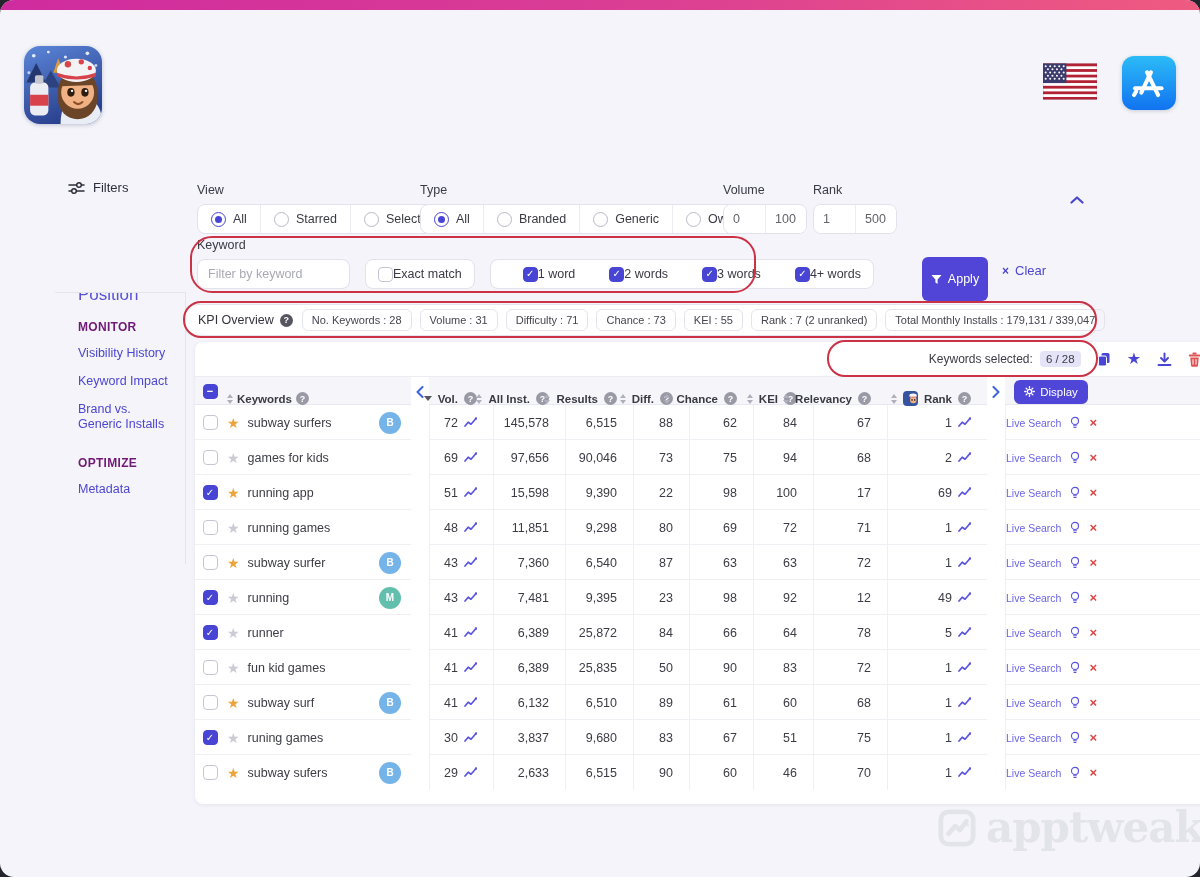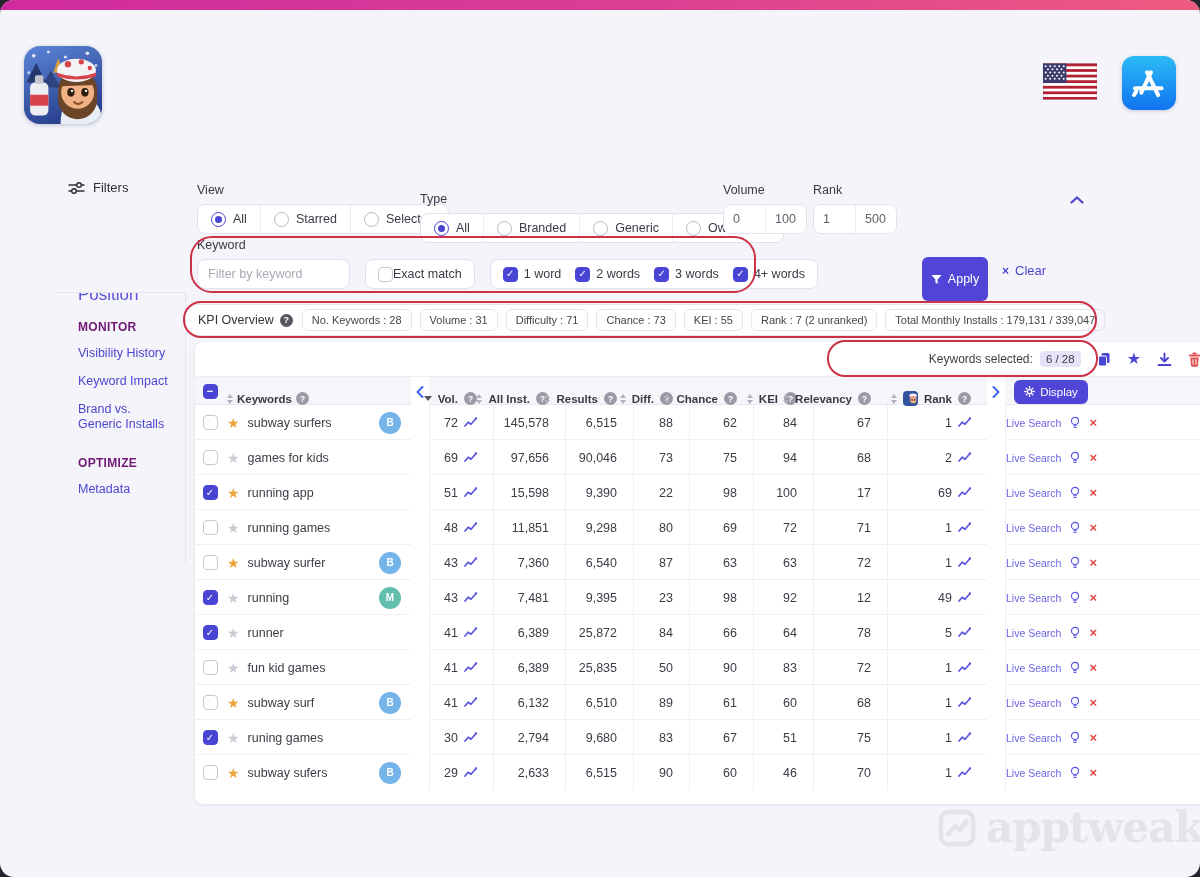--- a/index.html
+++ b/index.html
@@ -16,40 +16,40 @@
   .filters-head { position:absolute; left:68px; top:180px; display:flex; align-items:center; gap:8px; font-size:13px; color:#2f2f3a; }
   .sidebar-list { position:absolute; left:55px; top:292px; width:131px; height:272px; border-top:1px solid #e4e4ee; border-right:1px solid #e4e4ee; padding:0 10px 0 23px; }
   .clipped-link { height:9px; overflow:hidden; margin-bottom:18px; }
   .clipped-link span { display:block; margin-top:-8px; color:#5a52d5; font-size:17px; }
   .side-heading { font-size:12px; font-weight:bold; color:#701a75; letter-spacing:.3px; margin:14px 0 12px; }
   .side-link { display:block; color:#4d46d0; font-size:12.5px; line-height:15px; margin-bottom:13px; cursor:pointer; }
 
   
   .fgroup-label { font-size:12.5px; color:#3a3a44; margin-bottom:7px; }
   .group { position:absolute; }
-  .g-view { left:197px; top:183px; } .g-type { left:420px; top:192px; }
+  .g-view { left:197px; top:183px; } .g-type { left:420px; top:183px; }
   .g-volume { left:723px; top:183px; } .g-rank { left:813px; top:183px; }
   .g-keyword { left:197px; top:238px; }
   .seg { display:inline-flex; background:#fff; border:1px solid #e2e2ec; border-radius:8px; height:30px; align-items:stretch; }
   .seg-item { display:flex; align-items:center; gap:7px; padding:0 13px; font-size:12.5px; color:#3a3a44; cursor:pointer; }
   .seg-item + .seg-item { border-left:1px solid #ececf3; }
   .radio { width:15px; height:15px; border:1.5px solid #b9b9c6; border-radius:50%; display:inline-flex; align-items:center; justify-content:center; background:#fff; }
   .radio.on { border-color:#4945d4; }
   .radio.on::after { content:""; width:7px; height:7px; border-radius:50%; background:#4945d4; }
   .range { display:inline-flex; border:1px solid #e2e2ec; border-radius:8px; overflow:hidden; background:#fff; height:30px; }
   .range input { width:41px; border:none; outline:none; font-size:12.5px; color:#62626c; padding:0 9px; font-family:inherit; }
   .range input + input { border-left:1px solid #ececf3; }
   .collapse-chevron { position:absolute; left:1070px; top:190px; cursor:pointer; }
 
   .kw-row { display:flex; gap:15px; align-items:center; }
   .kw-input { width:153px; height:30px; border:1px solid #e2e2ec; border-radius:8px; padding:0 10px; font-size:12.5px; color:#3a3a44; outline:none; background:#fff; font-family:inherit; }
   .kw-input::placeholder { color:#a9a9b4; }
   .boxctl { display:inline-flex; align-items:center; gap:0; background:#fff; border:1px solid #e2e2ec; border-radius:8px; height:30px; padding:0 12px; font-size:12.5px; color:#3a3a44; }
   .words { gap:14px; }
-  .word-item { display:inline-flex; align-items:center; gap:6px; cursor:pointer; }
+  .word-item { display:inline-flex; align-items:center; cursor:pointer;margin-left:20px; }
   .cb { width:15px; height:15px; border:1.5px solid #c6c6d2; border-radius:4px; background:#fff; display:inline-flex; align-items:center; justify-content:center; flex:0 0 auto; }
   .cb.checked { background:#4945d4; border-color:#4945d4; }
   .cb.checked::after { content:"✓"; color:#fff; font-size:10px; line-height:1; }
   .cb.ind { background:#4945d4; border-color:#4945d4; }
   .cb.ind::after { content:"−"; color:#fff; font-size:11px; line-height:1; font-weight:bold; }
 
   .apply-btn { position:absolute; left:922px; top:257px; width:66px; height:44px; background:#5145d8; color:#fff; border:none; border-radius:6px; font-size:12.5px; display:flex; align-items:center; justify-content:center; gap:6px; cursor:pointer; font-family:inherit; }
   .clear-link { position:absolute; left:1002px; top:263px; color:#4d46d0; font-size:13px; display:flex; gap:6px; align-items:center; cursor:pointer; }
   .clear-x { font-weight:bold; font-size:12px; }
 
@@ -1015,21 +1015,21 @@
           </div>
           <div class="td c-chev"></div>
           <div class="td c-num">
             <span>30</span>
             <svg width="13" height="11" viewBox="0 0 13 11">
               <path d="M1,9 L4.2,5.2 L7,7.2 L12,1.5" fill="none" stroke="#5a54e0" stroke-width="1.7" stroke-linecap="round" stroke-linejoin="round"></path>
               <circle cx="12" cy="1.5" r="1.2" fill="#5a54e0"></circle>
             </svg>
           </div>
           <div class="td c-num">
-            <span>2,794</span>
+            <span>3,837</span>
           </div>
           <div class="td c-num">
             <span>9,680</span>
           </div>
           <div class="td c-num">
             <span>83</span>
           </div>
           <div class="td c-num">
             <span>67</span>
           </div>

